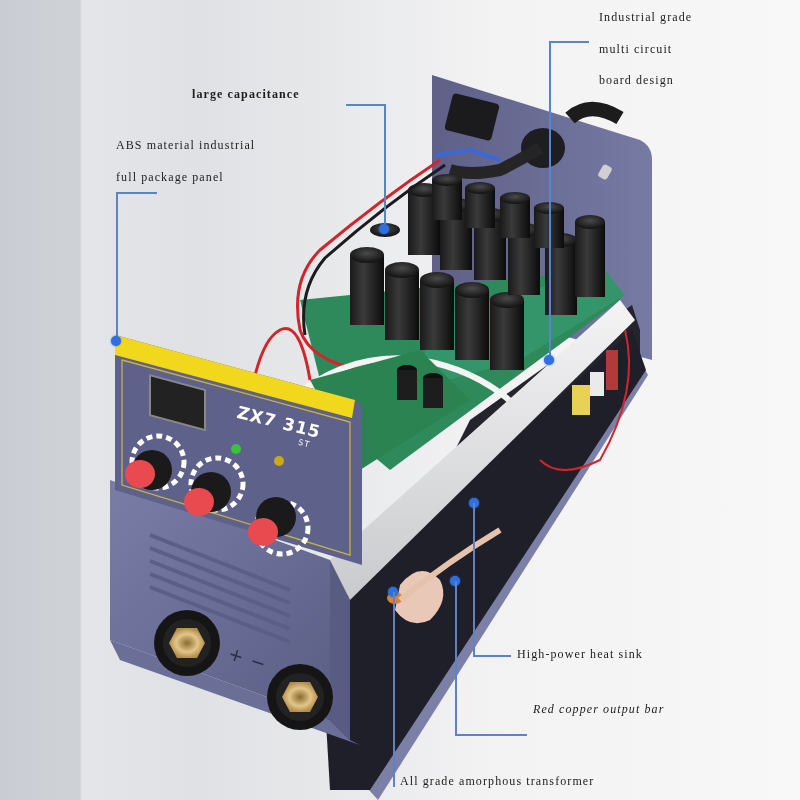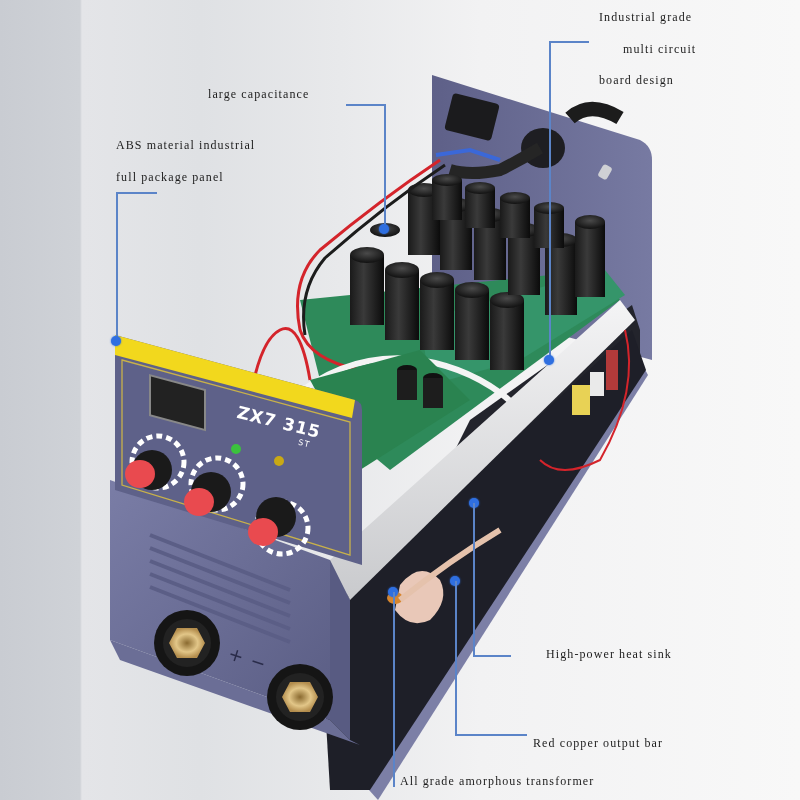--- a/index.html
+++ b/index.html
@@ -166,40 +166,40 @@
   </svg>
 
   <div class="label" style="left:236px;top:414px;font-family:'DejaVu Sans',sans-serif;font-weight:bold;font-size:17px;color:#fff;transform:rotate(14deg);letter-spacing:1px;">ZX7 315</div>
   <div class="label" style="left:298px;top:440px;font-family:'DejaVu Sans',sans-serif;font-size:8px;color:#fff;transform:rotate(14deg);">ST</div>
   <div class="label" style="left:228px;top:650px;font-family:'DejaVu Sans',sans-serif;font-size:18px;color:#2a2c4a;transform:rotate(18deg);">+ −</div>
 
   <div class="line" style="left:549px;top:41px;width:40px;height:1.5px;"></div>
   <div class="line" style="left:549px;top:41px;width:1.5px;height:318px;"></div>
   <div class="dot" style="left:544px;top:355px;"></div>
   <div class="label" style="left:599px;top:11px;">Industrial grade</div>
-  <div class="label" style="left:599px;top:43px;margin-left:24px;">multi circuit</div>
+  <div class="label" style="left:599px;top:43px;">multi circuit</div>
   <div class="label" style="left:599px;top:74px;">board design</div>
 
   <div class="line" style="left:346px;top:104px;width:39px;height:1.5px;"></div>
   <div class="line" style="left:384px;top:104px;width:1.5px;height:124px;"></div>
   <div class="dot" style="left:379px;top:224px;"></div>
-  <div class="label" style="left:208px;top:88px;">large capacitance</div>
+  <div class="label" style="left:192px;top:88px;font-weight:bold;">large capacitance</div>
 
   <div class="line" style="left:116px;top:192px;width:41px;height:1.5px;"></div>
   <div class="line" style="left:116px;top:192px;width:1.5px;height:148px;"></div>
   <div class="dot" style="left:111px;top:336px;"></div>
   <div class="label" style="left:116px;top:139px;">ABS material industrial</div>
   <div class="label" style="left:116px;top:171px;">full package panel</div>
 
   <div class="dot" style="left:469px;top:498px;"></div>
   <div class="line" style="left:473px;top:503px;width:1.5px;height:152px;"></div>
   <div class="line" style="left:473px;top:655px;width:38px;height:1.5px;"></div>
-  <div class="label" style="left:546px;top:648px;">High-power heat sink</div>
+  <div class="label" style="left:517px;top:648px;">High-power heat sink</div>
 
   <div class="dot" style="left:450px;top:576px;"></div>
   <div class="line" style="left:455px;top:581px;width:1.5px;height:154px;"></div>
   <div class="line" style="left:455px;top:734px;width:72px;height:1.5px;"></div>
-  <div class="label" style="left:533px;top:737px;">Red copper output bar</div>
+  <div class="label" style="left:533px;top:703px;font-style:italic;">Red copper output bar</div>
 
   <div class="dot" style="left:388px;top:587px;"></div>
   <div class="line" style="left:393px;top:592px;width:1.5px;height:195px;"></div>
   <div class="label" style="left:400px;top:775px;">All grade amorphous transformer</div>
 </div>
 
 </body></html>

